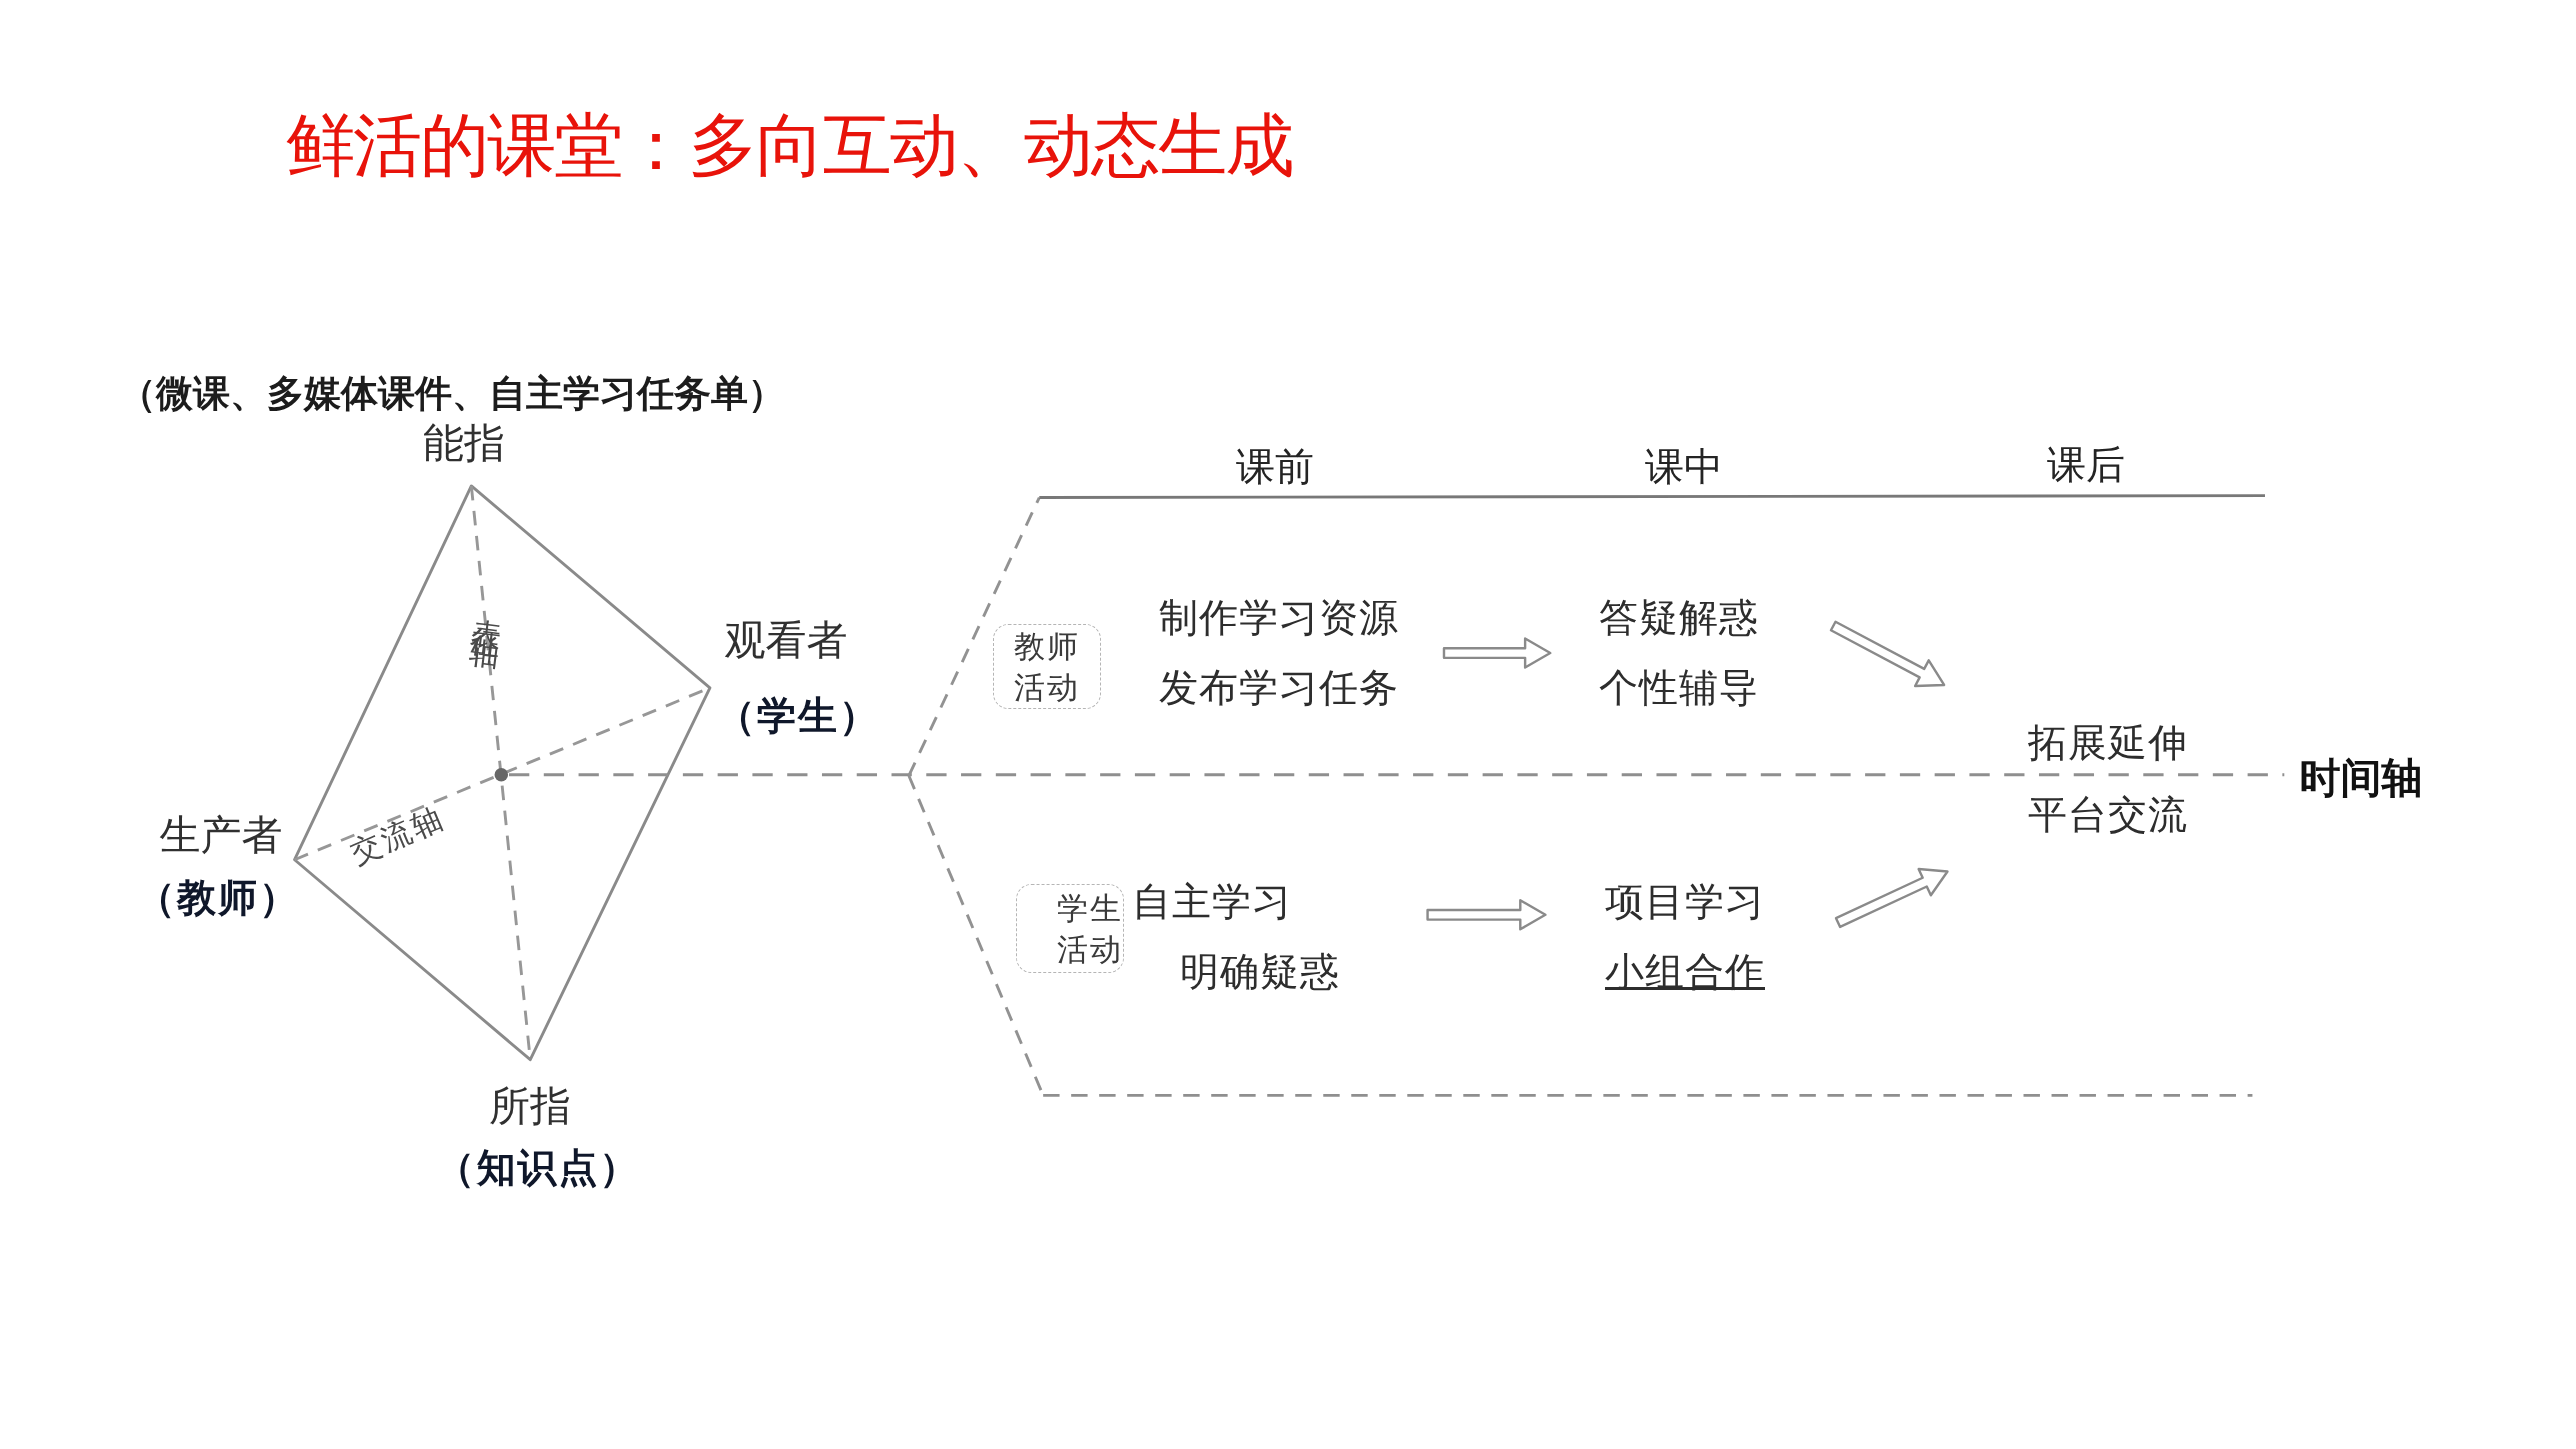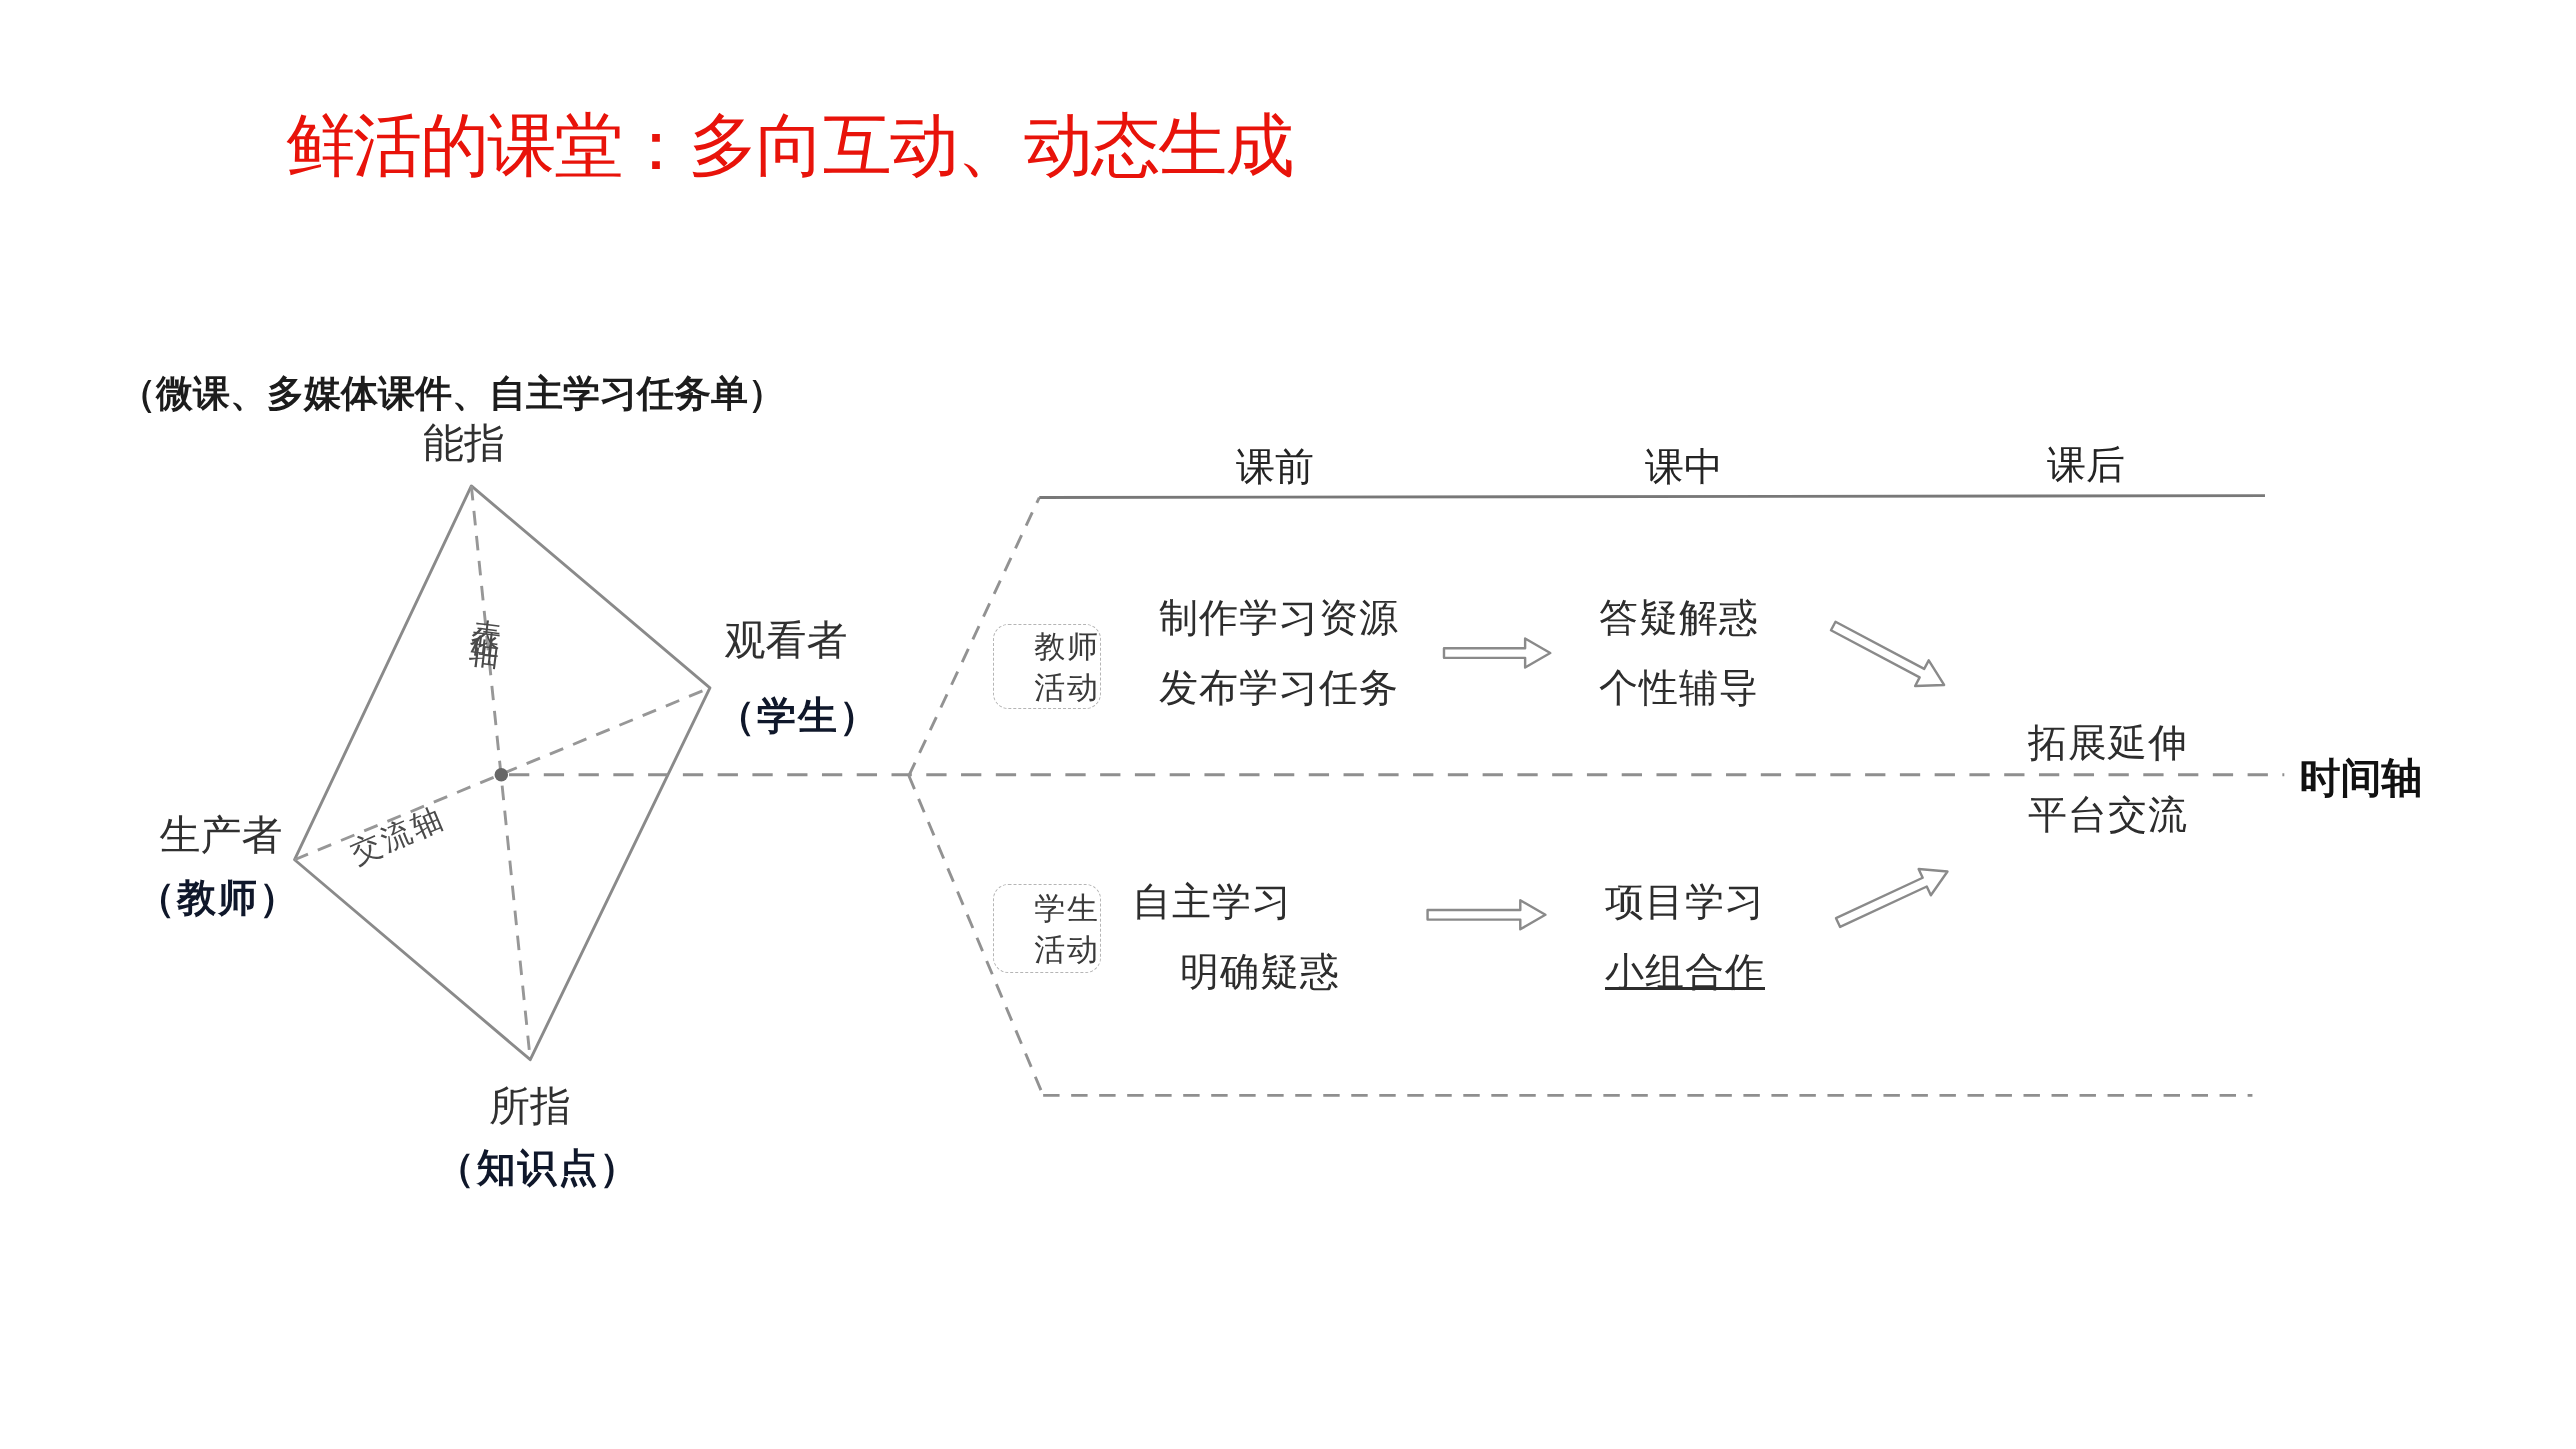--- a/index.html
+++ b/index.html
@@ -54,21 +54,21 @@
   }
   .actor-box {
     position: absolute;
     width: 108px;
     box-sizing: border-box;
     border: 1.9px dashed #b5b5b5;
     border-radius: 15.5px;
     background: #ffffff;
     display: flex;
     flex-direction: column;
-    align-items: flex-end;
+    align-items: center;
     justify-content: center;
     font-size: 31px;
     line-height: 41px;
     color: #3a3a3a;
     letter-spacing: 1.9px;
   }
 </style>
 </head>
 <body>
 
@@ -124,21 +124,21 @@
 
   <div class="actor-box" style="left:993px; top:624px; height:85px;">
     <span>教师</span>
     <span>活动</span>
   </div>
   <div class="flow-text" style="left:1159px; top:618px;">制作学习资源</div>
   <div class="flow-text" style="left:1159px; top:688px;">发布学习任务</div>
   <div class="flow-text" style="left:1599px; top:618px;">答疑解惑</div>
   <div class="flow-text" style="left:1599px; top:688px;">个性辅导</div>
 
-  <div class="actor-box" style="left:993px; top:884px; height:89px;padding-left:40px;">
+  <div class="actor-box" style="left:1016px; top:884px; height:89px;padding-left:40px;">
     <span>学生</span>
     <span>活动</span>
   </div>
   <div class="flow-text" style="left:1132px; top:902px;">自主学习</div>
   <div class="flow-text" style="left:1180px; top:972px;">明确疑惑</div>
   <div class="flow-text" style="left:1605px; top:902px;">项目学习</div>
   <div class="flow-text" style="left:1605px; top:972px;text-decoration:underline;">小组合作</div>
 
   <div class="flow-text" style="left:2028px; top:743px;">拓展延伸</div>
   <div class="flow-text" style="left:2028px; top:815px;">平台交流</div>

